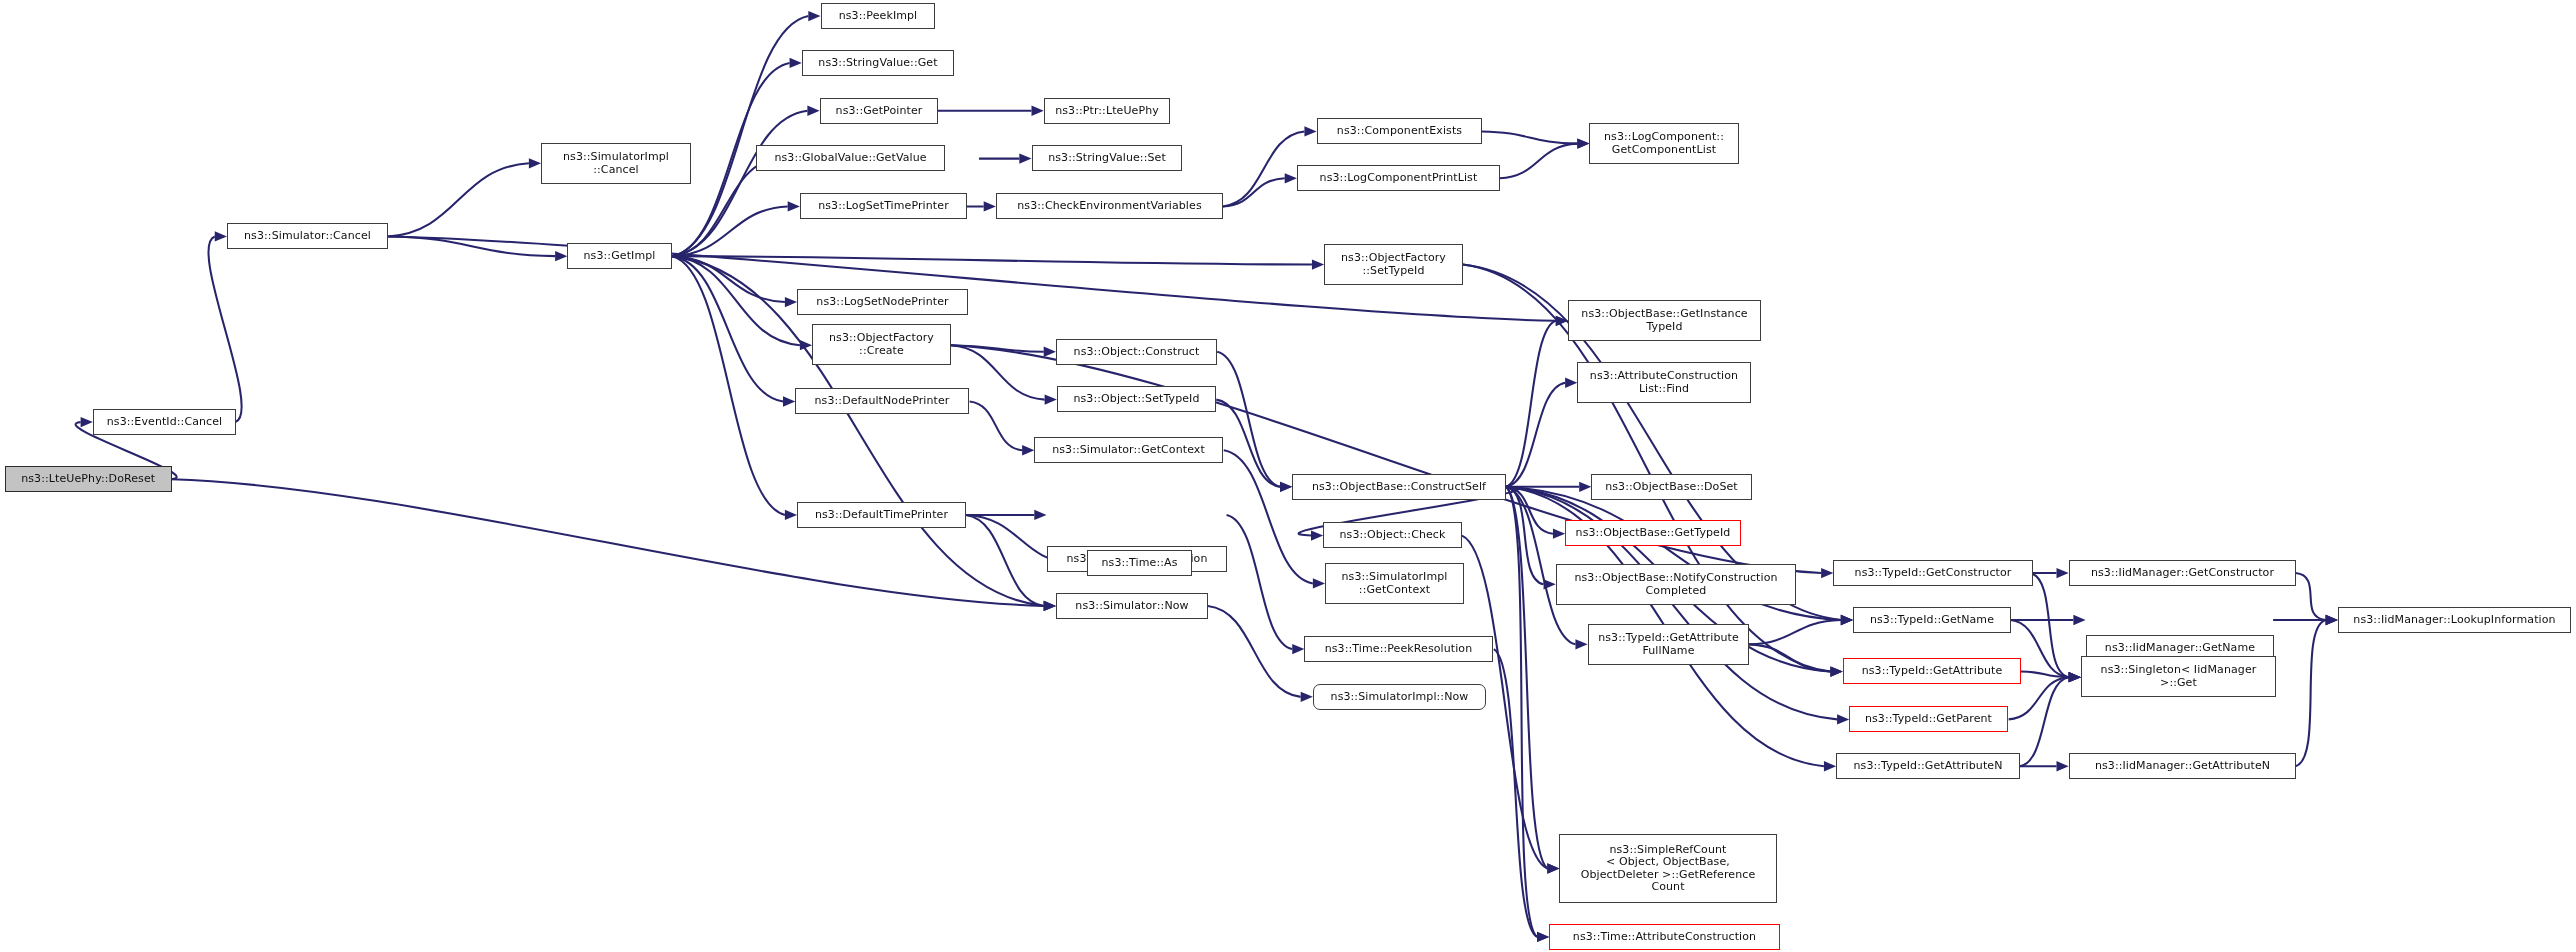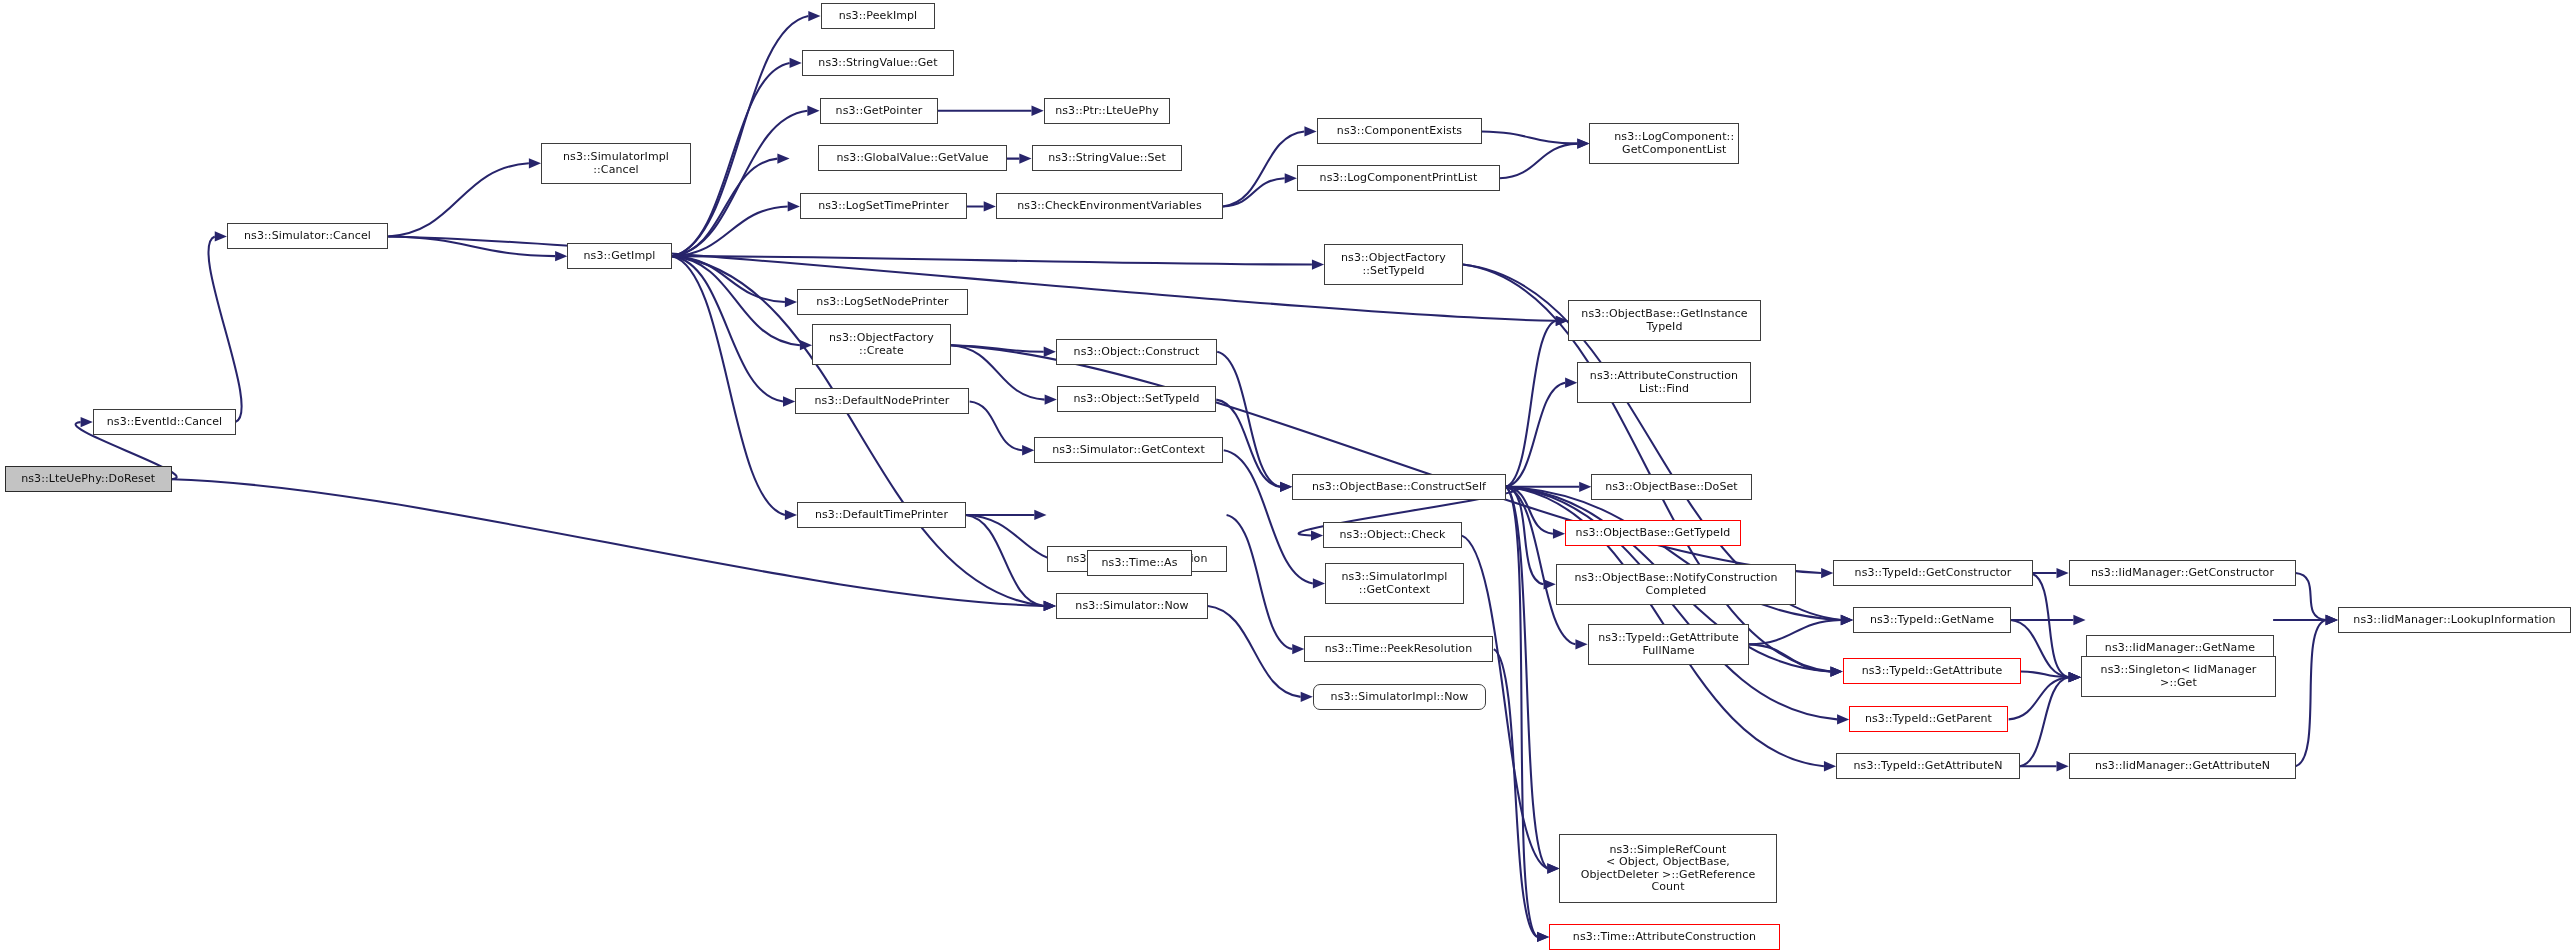--- a/index.html
+++ b/index.html
@@ -194,21 +194,21 @@
       <div class="node" style="left: 820px; top: 98px; width: 118px; height: 26px;">
         <div>
           <span>ns3::GetPointer</span>
         </div>
       </div>
       <div class="node" style="left: 1044px; top: 98px; width: 126px; height: 26px;">
         <div>
           <span>ns3::Ptr::LteUePhy</span>
         </div>
       </div>
-      <div class="node" style="left: 818px; top: 145px; width: 189px; height: 26px;">
+      <div class="node" style="left: 756px; top: 145px; width: 189px; height: 26px;">
         <div>
           <span>ns3::GlobalValue::GetValue</span>
         </div>
       </div>
       <div class="node" style="left: 1032px; top: 145px; width: 150px; height: 26px;">
         <div>
           <span>ns3::StringValue::Set</span>
         </div>
       </div>
       <div class="node" style="left: 800px; top: 193px; width: 167px; height: 26px;">
@@ -224,21 +224,21 @@
       <div class="node" style="left: 1317px; top: 118px; width: 165px; height: 26px;">
         <div>
           <span>ns3::ComponentExists</span>
         </div>
       </div>
       <div class="node" style="left: 1297px; top: 165px; width: 203px; height: 26px;">
         <div>
           <span>ns3::LogComponentPrintList</span>
         </div>
       </div>
-      <div class="node" style="left: 1589px; top: 123px; width: 150px; height: 41px; justify-content: flex-end;">
+      <div class="node" style="left: 1589px; top: 123px; width: 150px; height: 41px;">
         <div>
           <span>ns3::LogComponent::</span>
           <span>GetComponentList</span>
         </div>
       </div>
       <div class="node" style="left: 1324px; top: 244px; width: 139px; height: 41px;">
         <div>
           <span>ns3::ObjectFactory</span>
           <span>::SetTypeId</span>
         </div>

